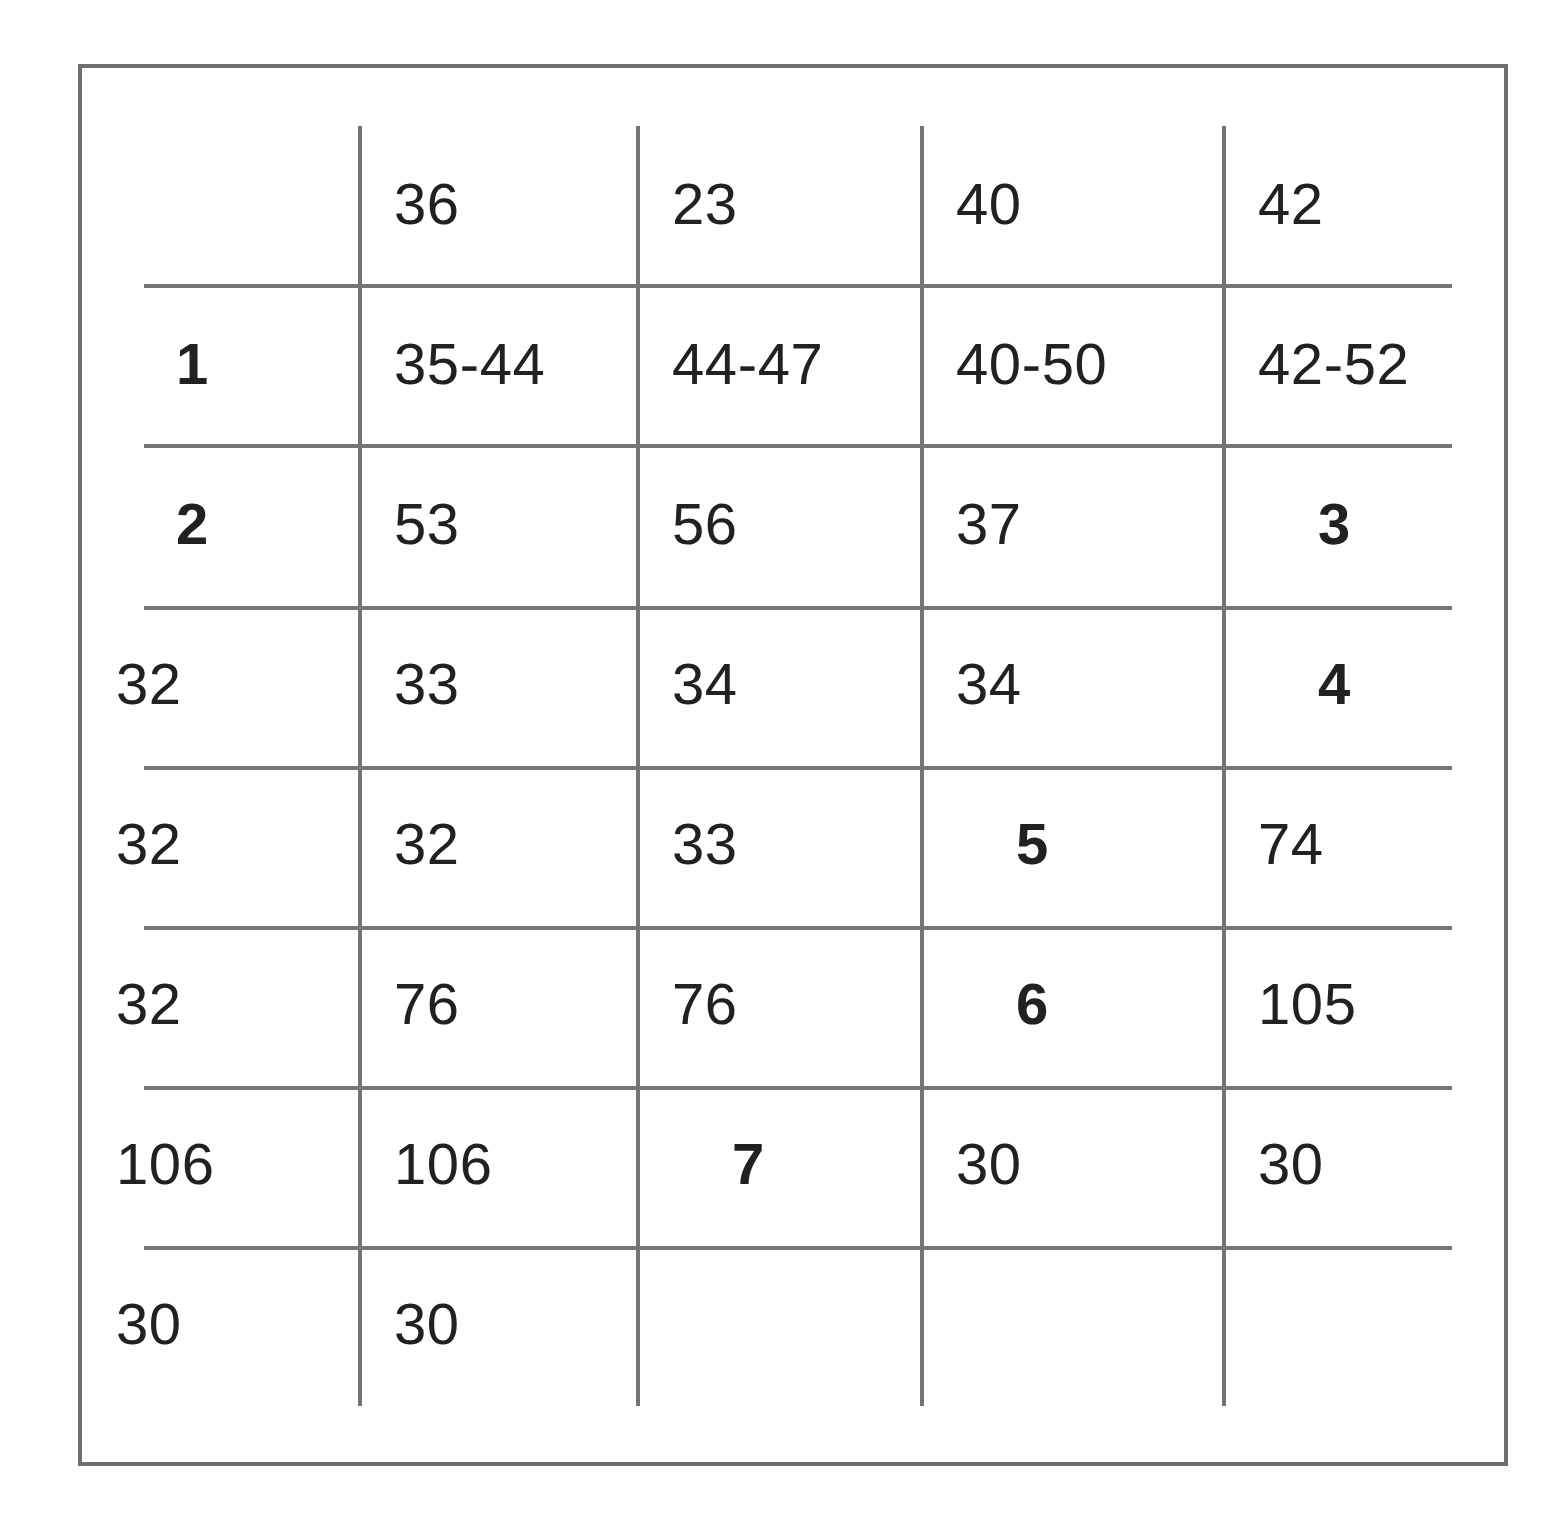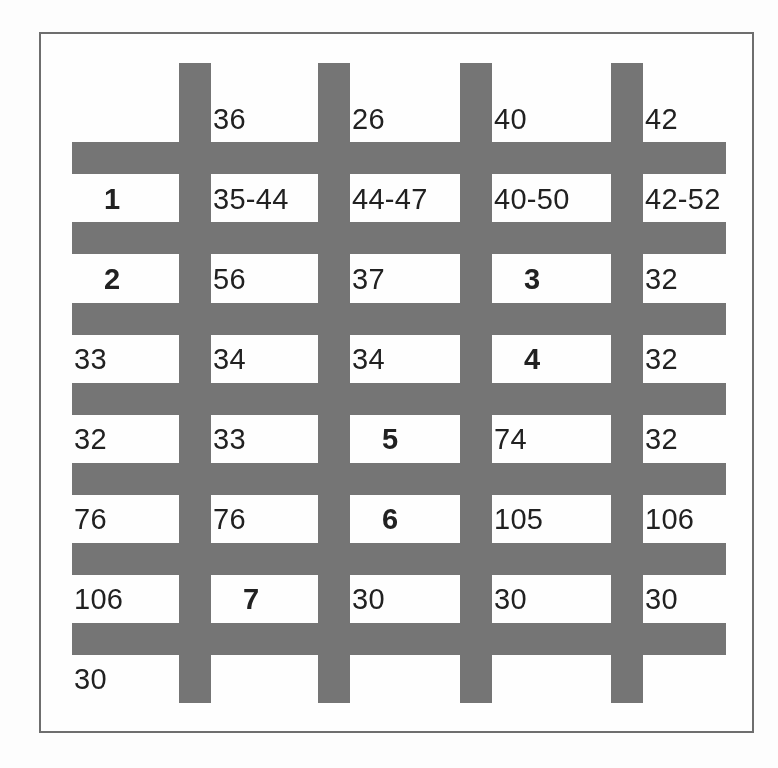--- a/index.html
+++ b/index.html
@@ -2,21 +2,21 @@
 <html style="--border: #6e6e6e; --grid-line: #757575; --text: #212121; --table-background: #fefefe; --page-background: #fdfdfd;"><head>
 <meta charset="utf-8">
 <style>
   :root {
     --border: #6e6e6e;
     --grid-line: #757575;
     --text: #212121;
     --table-background: #fefefe;
     --page-background: #fdfdfd;
   }
-  * { margin: 0; padding: 16px; box-sizing: border-box; }
+  * { margin: 0; padding: 0; box-sizing: border-box; }
   html, body {
     width: 778px; height: 768px;
     background: var(--page-background, #fdfdfd);
     font-family: "Liberation Sans", "DejaVu Sans", sans-serif;
     overflow: hidden;
   }
   .frame {
     position: absolute;
     left: 39px; top: 32px;
     width: 715px; height: 701px;
@@ -76,31 +76,32 @@
   <div class="hline h3"></div>
   <div class="hline h4"></div>
   <div class="hline h5"></div>
   <div class="hline h6"></div>
   <div class="hline h7"></div>
 
   <div class="tbl">
 
     <div class="cell label"></div>
     <div class="cell">36</div>
-    <div class="cell">26</div>
+    <div class="cell">23</div>
     <div class="cell">40</div>
     <div class="cell">42</div>
 
     <div class="cell label">1</div>
     <div class="cell">35-44</div>
     <div class="cell">44-47</div>
     <div class="cell">40-50</div>
     <div class="cell">42-52</div>
 
     <div class="cell label">2</div>
+    <div class="cell">53</div>
     <div class="cell">56</div>
     <div class="cell">37</div>
 
     <div class="cell label">3</div>
     <div class="cell">32</div>
     <div class="cell">33</div>
     <div class="cell">34</div>
     <div class="cell">34</div>
 
     <div class="cell label">4</div>

